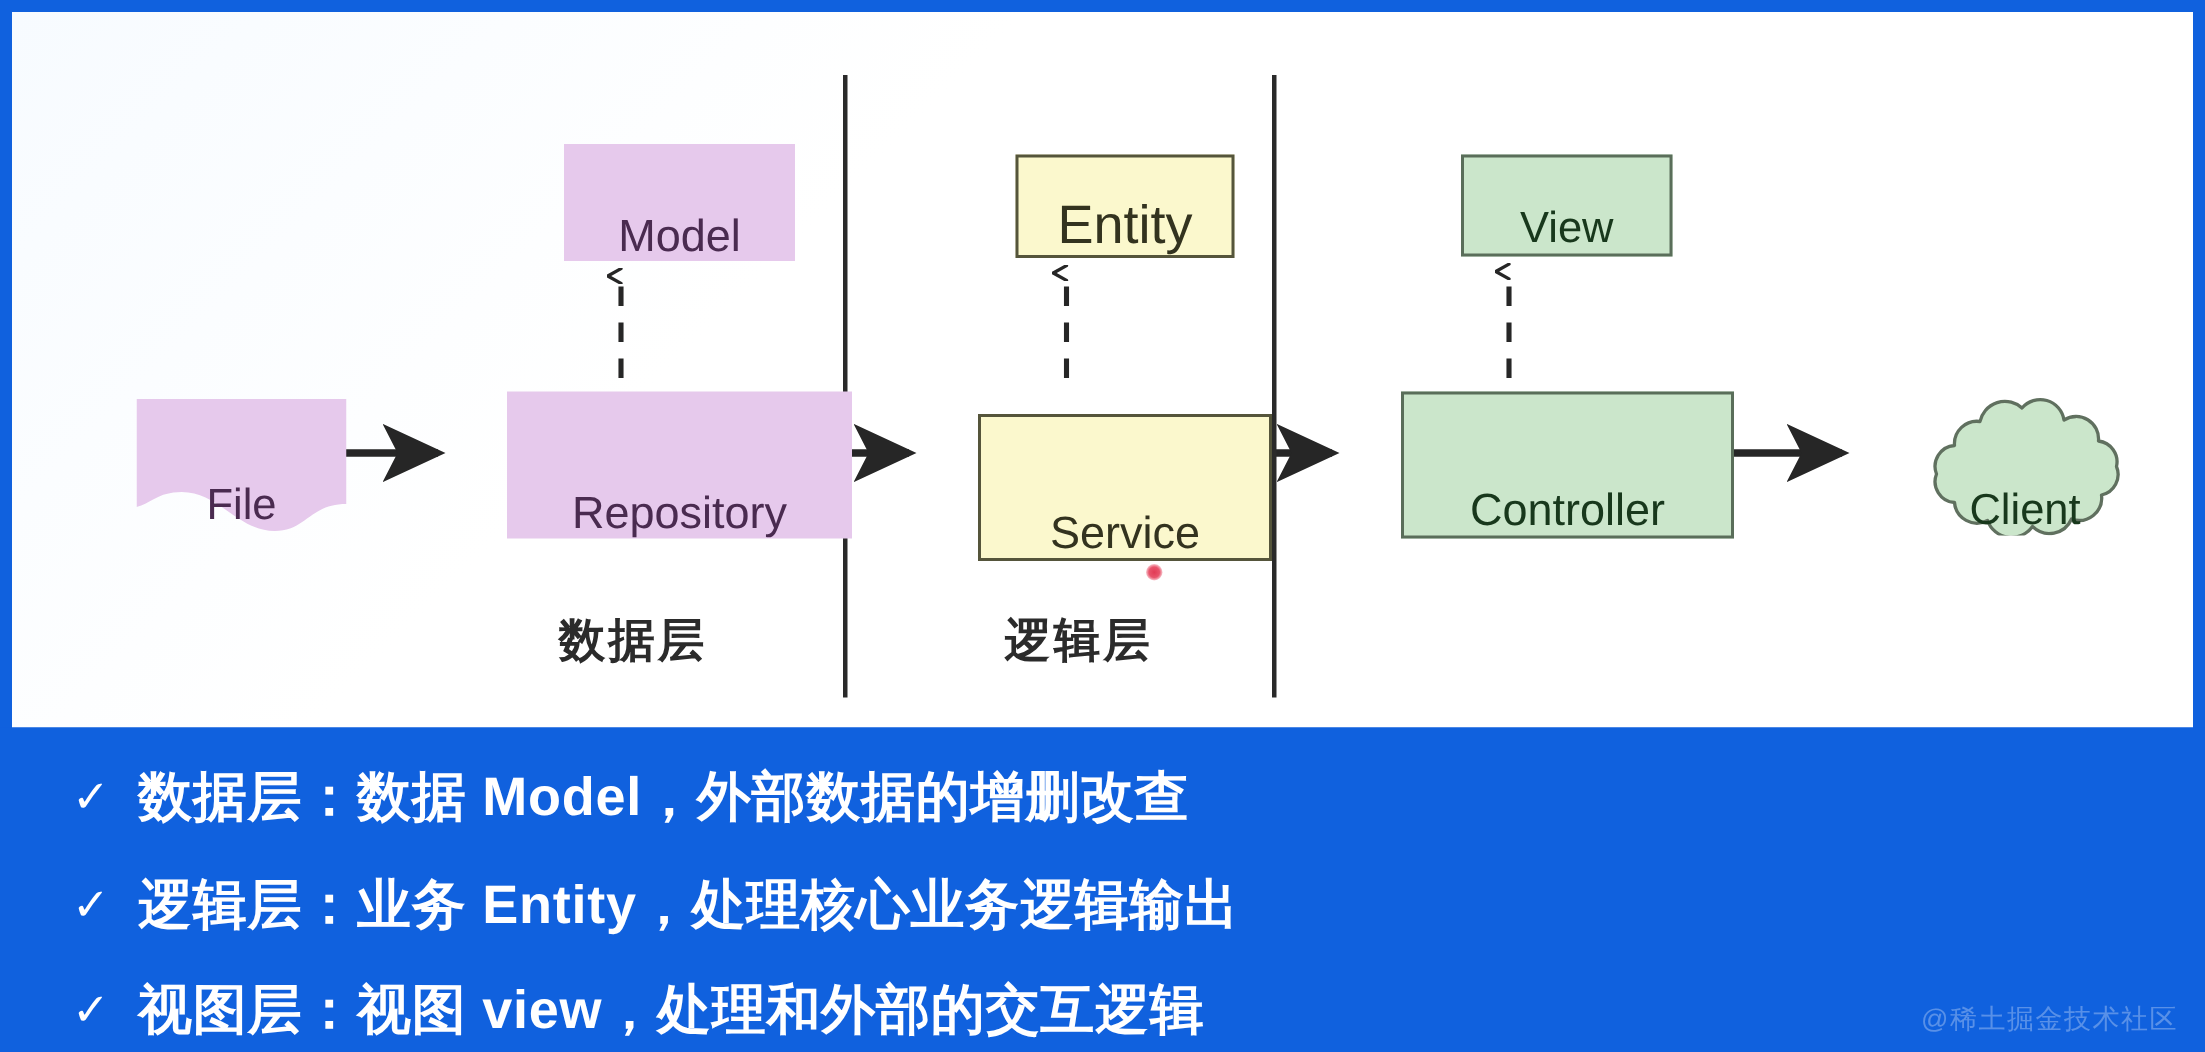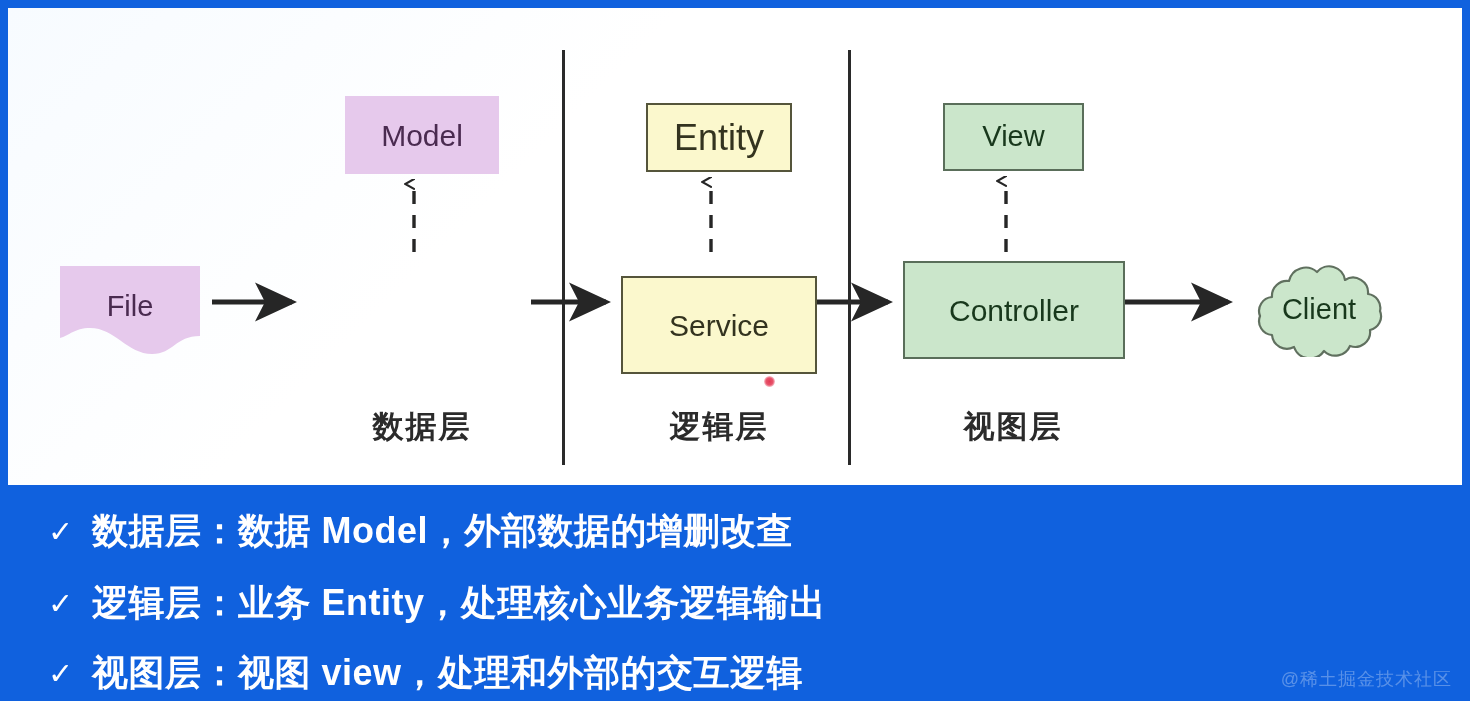--- a/index.html
+++ b/index.html
@@ -33,25 +33,26 @@
     background: #fdfdfd;
     background: linear-gradient(135deg, #f7fbff 0%, #ffffff 35%, #ffffff 100%);
     box-sizing: border-box;
   }
 
   
   .node {
     position: absolute;
     box-sizing: border-box;
     display: flex;
-    align-items: center;
+    align-items: flex-end;
     justify-content: center;
     text-align: center;
     line-height: 1.1;
     white-space: nowrap;
+    margin-left: 31px;
   }
   .node-label {
     display: block;
   }
 
   
   .n-model {
     left: 337px; top: 88px; width: 154px; height: 78px;
     background: #e6c9ec;
     color: #4a2b50;
@@ -257,20 +258,23 @@
     <div class="divider divider-1"></div>
     <div class="divider divider-2"></div>
 
     <div class="node n-file">
       <svg class="file-shape" viewBox="0 0 158 88" preserveAspectRatio="none">
         <path d="M0,0 H158 V70 C130,70 128,88 104,88 C76,88 62,62 34,62 C16,62 10,70 0,72 Z" fill="#e6c9ec"></path>
       </svg>
       <span class="node-label">File</span>
     </div>
 
+    <div class="node n-repository">
+      <span class="node-label">Repository</span>
+    </div>
 
     <div class="node n-model">
       <span class="node-label">Model</span>
     </div>
 
     <div class="node n-service">
       <span class="node-label">Service</span>
     </div>
 
     <div class="node n-entity">
@@ -299,21 +303,20 @@
                  A17,17 0 0 1 48,84
                  A15,15 0 0 1 26,72
                  A14,14 0 0 1 14,53
                  A14,14 0 0 1 26,34 Z" fill="#cbe6cb" stroke="#60705f" stroke-width="2.2" stroke-linejoin="round"></path>
       </svg>
       <span class="node-label">Client</span>
     </div>
 
     <div class="layer-caption cap-data">数据层</div>
     <div class="layer-caption cap-logic">逻辑层</div>
-    <div class="layer-caption cap-view">视图层</div>
 
     <div class="cursor-dot"></div>
 
   </div>
 
   <div id="bullet-panel">
 
     <div class="bullet-row">
       <span class="check-mark">✓</span>
       <span class="bullet-text">数据层：数据 Model，外部数据的增删改查</span>

